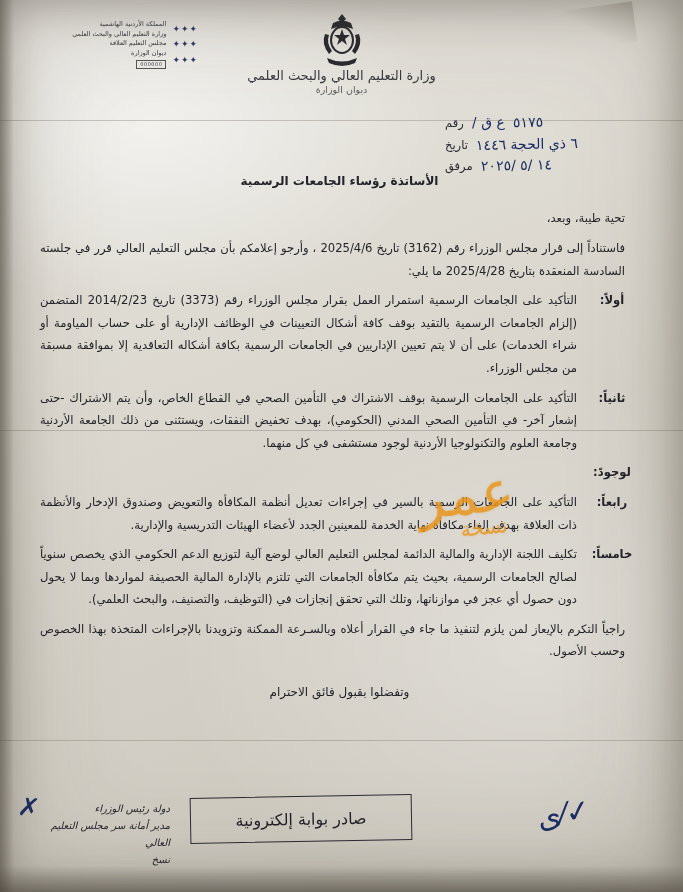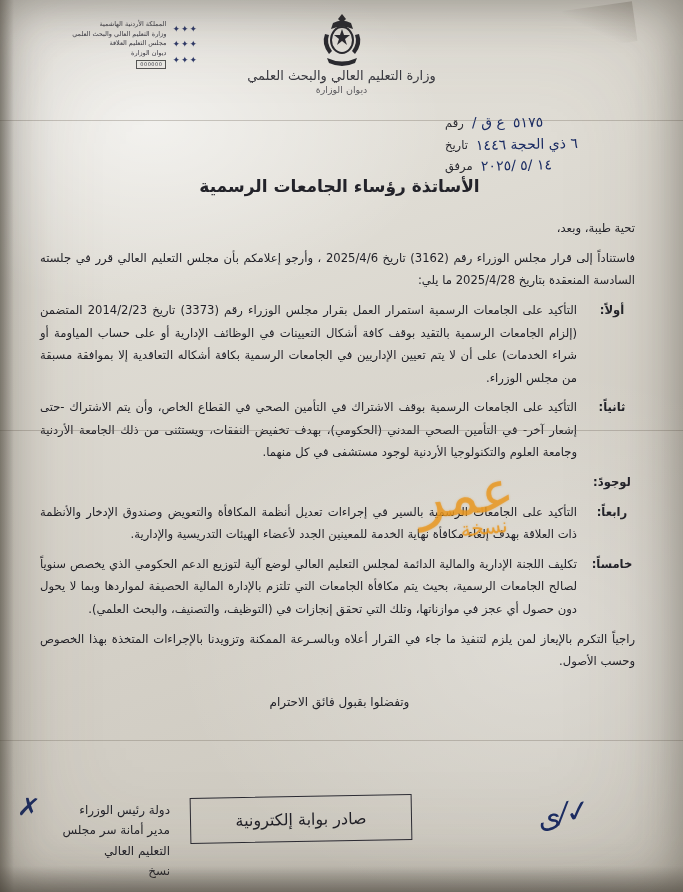--- a/index.html
+++ b/index.html
@@ -92,23 +92,23 @@
   
   .doc{
     position:absolute;top:170px;right:0;left:0;
     padding:0 44px 0 40px;
     color:#1f1f26;
     font-size:11.6px;
     line-height:1.95;
     text-align:justify;
   }
   .to{
-    text-align:center;font-size:17px;margin:0 0 14px 0;font-weight:bold;color:#23232a;
-  }
-  .p{margin:0 4px 7px 0;}
+    text-align:center;font-size:12px;margin:0 0 14px 0;font-weight:bold;color:#23232a;
+  }
+  .p{margin:0 14px 7px 0;}
   .item{
     display:flex;gap:8px;align-items:flex-start;margin:0 0 7px 0;
   }
   .item .ord{
     flex:0 0 auto;min-width:54px;text-align:center;font-weight:bold;color:#23232a;
     letter-spacing:0.5px;
   }
   .item .txt{flex:1 1 auto;text-align:justify;}
   .closing{margin-top:18px;text-align:center;font-size:12px;}
 
@@ -140,21 +140,21 @@
   }
   .eportal{
     position:absolute;left:190px;top:796px;width:220px;height:44px;
     border:1.6px solid #2b2b33;
     display:flex;align-items:center;justify-content:center;
     font-size:16px;color:#1f1f26;
     transform:rotate(-1deg);
   }
   .pmblock{
     position:absolute;left:36px;top:800px;width:140px;text-align:center;
-    font-size:12px;line-height:1.7;color:#23232a;
+    font-size:10px;line-height:1.7;color:#23232a;font-style:italic;
   }
   .pmblock .lbl{text-align:right;padding-right:6px;}
   .pm-sig{
     position:absolute;left:18px;top:792px;color:#1b2c63;font-size:26px;transform:rotate(8deg);
   }
 
   
   .crease{
     position:absolute;left:0;width:683px;height:1px;
     background:rgba(120,112,100,0.35);

